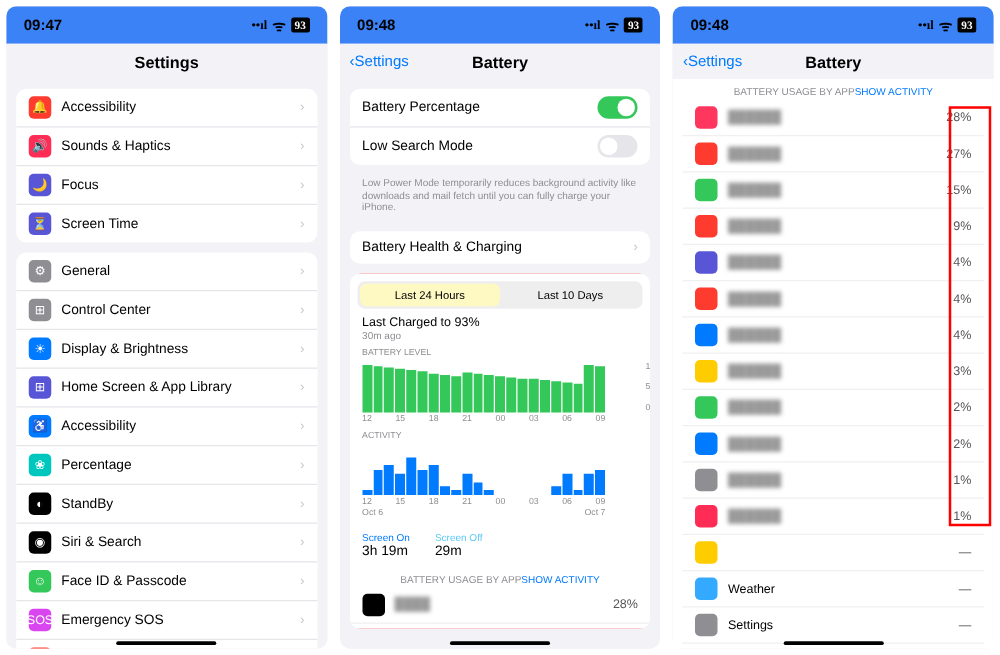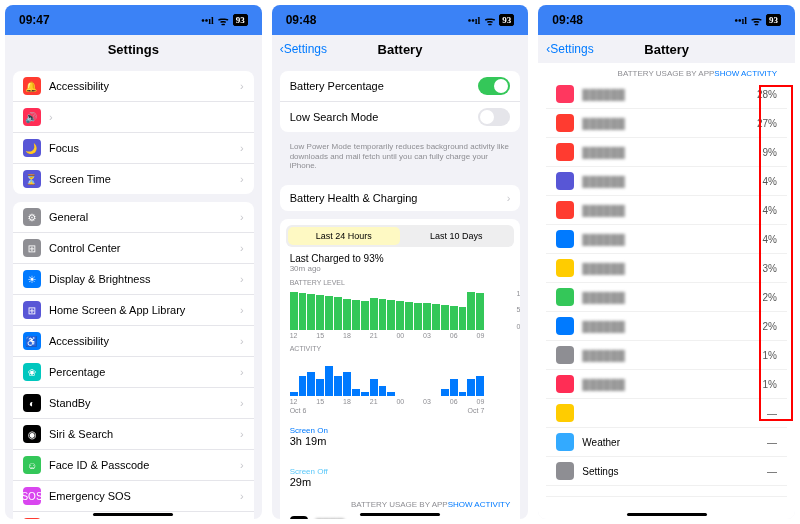--- a/index.html
+++ b/index.html
@@ -32,24 +32,24 @@
   .seg-item.active { background: #fef9c3; font-weight: 500; }
   .chart-area { padding: 6px 10px; }
   .chart-title { font-size: 10px; }
   .chart-sub { font-size: 8px; color: #8e8e93; }
   .chart-label { font-size: 7px; color: #8e8e93; text-transform: uppercase; margin-top: 6px; }
   .bar-chart { height: 40px; display: flex; align-items: flex-end; gap: 1px; position: relative; margin-top: 4px; }
   .bar { flex: 1; background: #34c759; }
   .bar.blue { background: #007aff; }
   .axis-labels { display: flex; justify-content: space-between; font-size: 7px; color: #8e8e93; margin-top: 2px; }
   .scale { position: absolute; right: -24px; top: 0; height: 100%; display: flex; flex-direction: column; justify-content: space-between; font-size: 7px; color: #8e8e93; }
-  .screen-stats { display: flex; gap: 20px; padding: 6px 10px; flex-direction: column; }
+  .screen-stats { display: flex; gap: 20px; padding: 6px 10px; }
   .stat-label { font-size: 8px; color: #007aff; }
   .stat-val { font-size: 11px; font-weight: 500; }
-  .section-header { display: flex; justify-content: flex-end; padding: 6px 10px 2px; font-size: 8px; }
+  .section-header { display: flex; justify-content: center; padding: 6px 10px 2px; font-size: 8px; }
   .section-header .left { color: #8e8e93; text-transform: uppercase; }
   .section-header .right { color: #007aff; text-transform: uppercase; }
   .app-row { display: flex; align-items: center; padding: 5px 10px; font-size: 10px; border-bottom: 0.5px solid #f0f0f0; }
   .app-icon { width: 18px; height: 18px; border-radius: 4px; margin-right: 8px; background: #ddd; }
   .app-name { flex: 1; color: #999; filter: blur(1.5px); }
   .app-pct { font-size: 10px; color: #555; min-width: 30px; text-align: right; }
   .home-ind { position: absolute; bottom: 3px; left: 50%; transform: translateX(-50%); width: 80px; height: 3px; background: #000; border-radius: 2px; }
   .p3-content { background: #fff; }
 </style>
 </head>
@@ -71,20 +71,21 @@
   </div>
   <div class="content" id="p1-content">
       <div class="group">
         <div class="row">
           <div class="row-icon" style="background:#ff3b30">🔔</div>
           <span class="row-label">Accessibility</span>
           <span class="chevron">›</span>
         </div>
         <div class="row">
           <div class="row-icon" style="background:#ff2d55">🔊</div>
+          <span class="row-label">Sounds &amp; Haptics</span>
           <span class="chevron">›</span>
         </div>
         <div class="row">
           <div class="row-icon" style="background:#5856d6">🌙</div>
           <span class="row-label">Focus</span>
           <span class="chevron">›</span>
         </div>
         <div class="row">
           <div class="row-icon" style="background:#5856d6">⏳</div>
           <span class="row-label">Screen Time</span>
@@ -326,20 +327,25 @@
           <div class="app-icon" style="background:#ff375f"></div>
           <div class="app-name">██████</div>
           <div class="app-pct">28%</div>
         </div>
         <div class="app-row">
           <div class="app-icon" style="background:#ff3b30"></div>
           <div class="app-name">██████</div>
           <div class="app-pct">27%</div>
         </div>
         <div class="app-row">
+          <div class="app-icon" style="background:#34c759"></div>
+          <div class="app-name">██████</div>
+          <div class="app-pct">15%</div>
+        </div>
+        <div class="app-row">
           <div class="app-icon" style="background:#ff3b30"></div>
           <div class="app-name">██████</div>
           <div class="app-pct">9%</div>
         </div>
         <div class="app-row">
           <div class="app-icon" style="background:#5856d6"></div>
           <div class="app-name">██████</div>
           <div class="app-pct">4%</div>
         </div>
         <div class="app-row">

